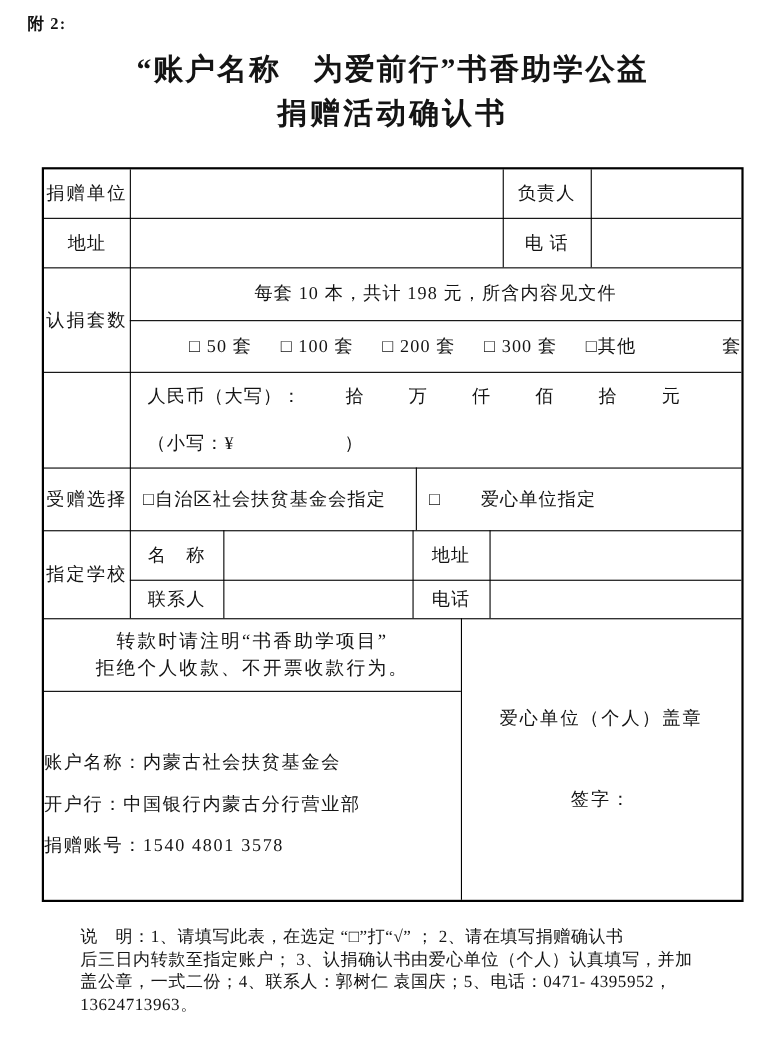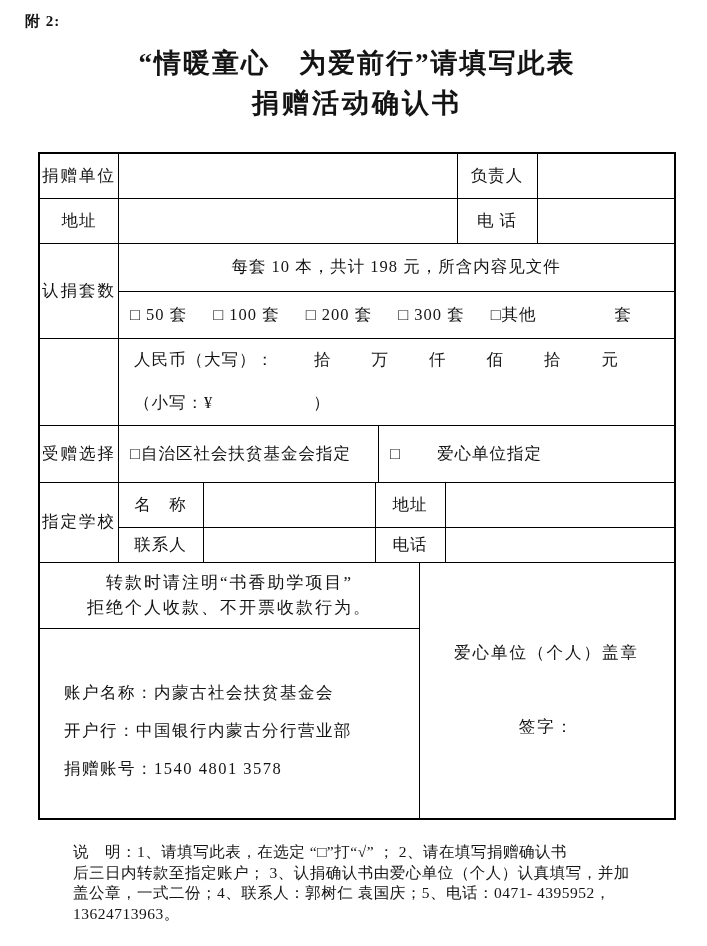--- a/index.html
+++ b/index.html
@@ -23,42 +23,42 @@
     position:absolute; left:38px; top:152px; width:638px; height:668px;
     border:2px solid #000;
   }
   .hline, .vline { position:absolute; background:#000; }
   .hline { height:1px; }
   .vline { width:1px; }
 
   .cell { position:absolute; display:flex; align-items:center; font-size:16.5px; letter-spacing:1px; }
   .lab  { justify-content:center; text-align:center; flex-direction:row; letter-spacing:2px; line-height:22px; }
   .ctr  { justify-content:center; }
-  .padl { padding-left:12px; }
+  .padl { padding-left:12px;justify-content:flex-end; }
 
   .optrow { gap:26px; }
   .amountcell { flex-direction:column; align-items:stretch; justify-content:space-around; padding-left:16px; }
   .amountline { display:flex; gap:40px; align-items:center; }
 
   .notecell { flex-direction:column; justify-content:center; text-align:center; line-height:25px; letter-spacing:2px; font-size:17px; }
-  .acctcell { flex-direction:column; align-items:flex-start; justify-content:flex-start; padding:46px 0 0 24px; line-height:38px; letter-spacing:1.5px; }
+  .acctcell { flex-direction:column; align-items:flex-start; justify-content:flex-start; padding:46px 0 0 0; line-height:38px; letter-spacing:1.5px; }
   .stampcell { flex-direction:column; align-items:center; justify-content:flex-start; }
   .stamp-label { margin-top:80px; letter-spacing:2px; }
   .sign-label  { margin-top:52px; letter-spacing:2px; }
 
   .footnote { position:absolute; left:73px; top:842px; width:604px; font-size:15.5px; letter-spacing:0.5px; }
   .footnote div { line-height:20.5px; }
 </style>
 </head>
 <body>
 
 <div class="attach pre">附 2:</div>
 
 <div class="titlewrap">
-  <div class="title1 pre">“情暖童心　为爱前行”请填写此表</div>
+  <div class="title1 pre">“账户名称　为爱前行”书香助学公益</div>
   <div class="title2 pre">捐赠活动确认书</div>
 </div>
 
 <div class="tbl">
 
   <div class="hline" style="left:0;top:44px;width:634px;"></div>
   <div class="hline" style="left:0;top:89px;width:634px;"></div>
   <div class="hline" style="left:78px;top:137px;width:556px;"></div>
   <div class="hline" style="left:0;top:184px;width:634px;"></div>
   <div class="hline" style="left:0;top:271px;width:634px;"></div>

